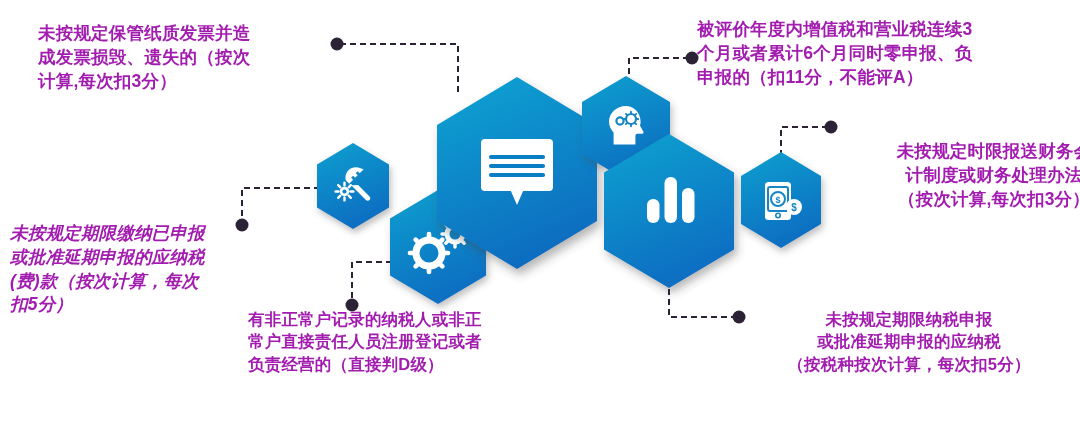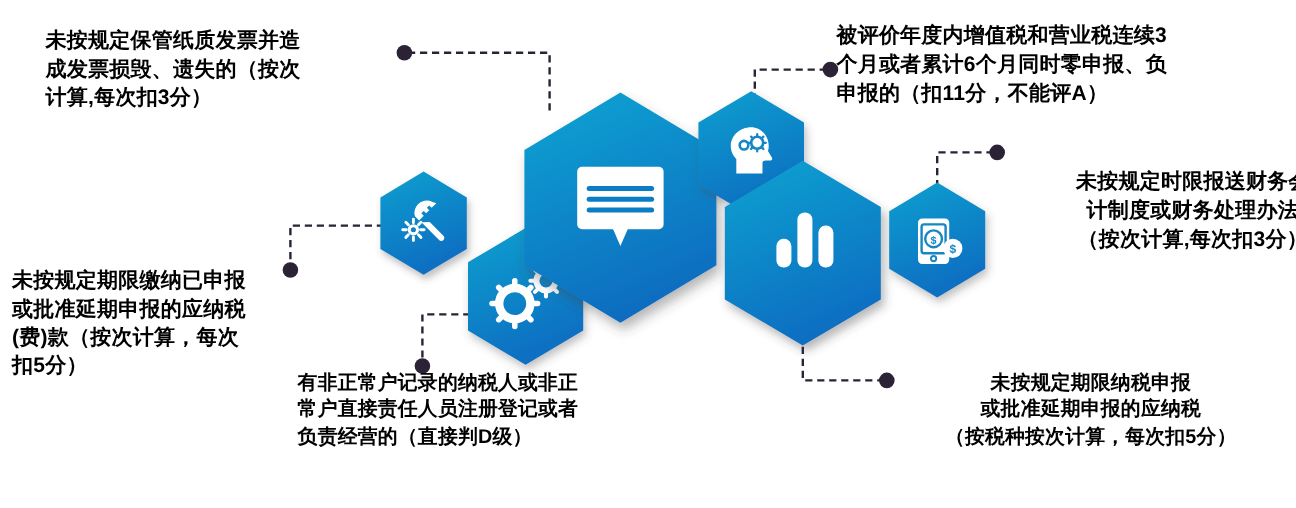--- a/index.html
+++ b/index.html
@@ -42,36 +42,36 @@
   .hex {
     position: absolute;
     z-index: 3;
   }
   .hex svg { display: block; overflow: visible; }
 
   
   .callout {
     position: absolute;
     z-index: 4;
-    color: #000000;
+    color: #a21caf;
     font-weight: bold;
     line-height: 1.36;
     letter-spacing: 0.2px;
     white-space: pre-line;
   }
   .callout.sz-lg { font-size: 17.5px; }
   .callout.sz-md { font-size: 16.5px; }
   .ta-left   { text-align: left; }
   .ta-center { text-align: center; }
 
   
   #callout-invoice-damage   { left: 38px;  top: 22px;  width: 300px; }
   #callout-zero-declaration { left: 697px; top: 18px;  width: 372px; }
   #callout-financial-report { left: 868px; top: 140px; width: 252px; }
-  #callout-overdue-payment  { left: 10px;  top: 222px; width: 262px; }
+  #callout-overdue-payment  { left: 10px;  top: 222px; width: 262px; font-style: italic; }
   #callout-abnormal-account { left: 248px; top: 308px; width: 318px; }
   #callout-late-filing      { left: 742px; top: 308px; width: 334px; }
 </style>
 </head>
 <body>
 
 <div id="stage">
 
   <svg id="connectors" viewBox="0 0 1080 423" width="1080" height="423">
 

